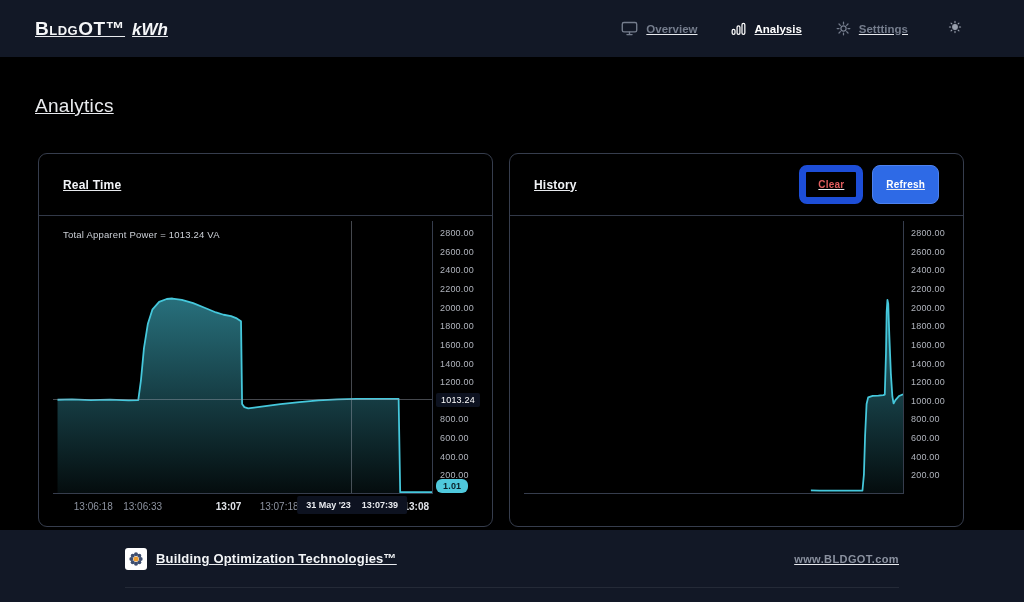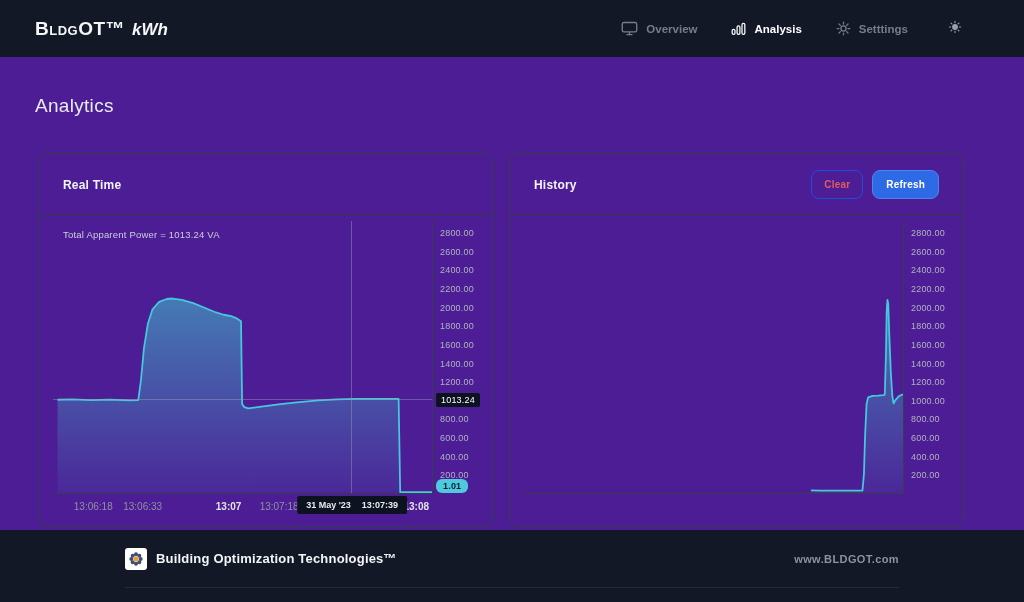--- a/index.html
+++ b/index.html
@@ -1,18 +1,18 @@
 <!DOCTYPE html>
 <html><head>
 <meta charset="utf-8">
 <style>
   * { margin:0; padding:0; box-sizing:border-box; }
   html,body { width:1024px; height:602px; overflow:hidden; }
   body { font-family:"Liberation Sans", sans-serif; background:#222937; color:#e8eaee; }
-  .screen { width:1024px; height:602px; display:flex; flex-direction:column; background:#4c1d95; }
+  .screen { width:1024px; height:602px; display:flex; flex-direction:column; background:#000000;text-decoration:underline; }
 
   
   .topbar { height:57px; background:#121826; display:flex; align-items:center; justify-content:space-between; padding:0 62px 0 35px; flex:0 0 auto; }
   .logo { display:flex; align-items:baseline; gap:7px; cursor:default; }
   .logo .brand { font-variant:small-caps; font-weight:700; font-size:19px; letter-spacing:0.5px; color:#f5f6f8; }
   .logo .unit { font-style:italic; font-weight:700; font-size:17px; color:#f5f6f8; }
   .nav { display:flex; align-items:center; gap:34px; }
   .nav-item { display:flex; align-items:center; gap:8px; color:#757d8d; font-size:11.5px; font-weight:700; cursor:pointer; }
   .nav-item.active { color:#ffffff; }
   .nav-item svg { display:block; }
@@ -20,21 +20,21 @@
 
   
   .main { flex:1 1 auto; padding:0 60px 0 38px; }
   .page-title { font-size:19px; font-weight:400; color:#e9ebee; margin:38px 0 36px -3px; letter-spacing:0.3px; }
   .cards { display:flex; gap:16px; }
   .card { flex:1 1 0; border:1px solid #363d4d; border-radius:9px; overflow:hidden; }
   .card-head { height:62px; display:flex; align-items:center; justify-content:space-between; padding:0 24px; border-bottom:1px solid #323948; }
   .card-title { font-size:12px; font-weight:700; color:#f2f4f7; letter-spacing:0.2px; }
   .card-actions { display:flex; gap:9px; }
   .btn { font-family:inherit; font-size:10px; font-weight:700; border-radius:8px; cursor:pointer; letter-spacing:0.2px; }
-  .btn-clear { background:transparent; color:#e05d5d; border:1px solid #1d4ed8; padding:7px 12px; }
+  .btn-clear { background:transparent; color:#e05d5d; border:7px solid #1d4ed8; padding:7px 12px; }
   .btn-refresh { background:#2e6ae6; color:#ffffff; border:1px solid #4d82f0; padding:8px 13px; }
 
   
   .chart { display:grid; grid-template-columns:1fr 59px; grid-template-rows:273px 22px; padding:5px 0 10px 14px; }
   .plot { position:relative; grid-column:1; grid-row:1; border-right:1px solid #363d4d; border-bottom:1px solid #363d4d; }
   .plot svg { position:absolute; inset:0; width:100%; height:100%; }
   .legend { position:absolute; top:8px; left:10px; font-size:9.5px; color:#ccd0d7; letter-spacing:0.2px; }
   .y-axis { position:relative; grid-column:2; grid-row:1; }
   .y-tick { position:absolute; left:7px; transform:translateY(-50%); font-size:9px; color:#b0b4bd; letter-spacing:0.2px; white-space:nowrap; }
   .y-tick.badge-dark { left:3px; background:#0d1220; color:#ffffff; padding:2px 5px; border-radius:2px; }

